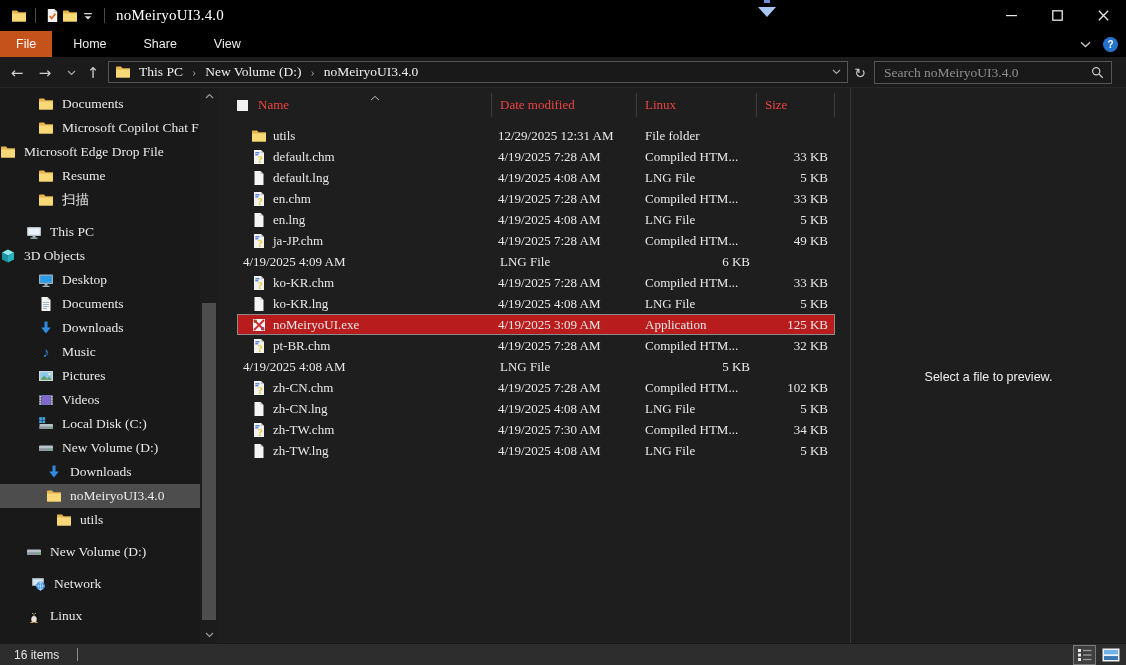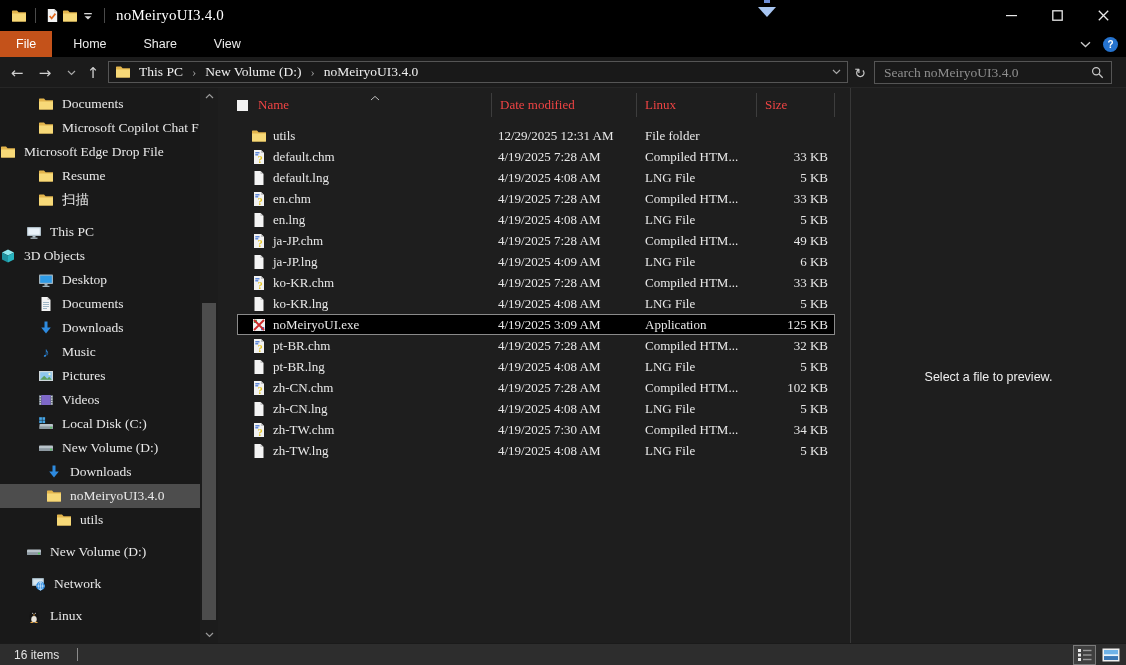--- a/index.html
+++ b/index.html
@@ -73,21 +73,21 @@
 
   
   .filearea { position:absolute; left:218px; top:0; width:632px; height:555px; background:#1e1e1e; }
   .fheader, .frow { display:grid; grid-template-columns:255px 145px 120px 78px; margin-left:19px; width:598px; }
   .fheader { height:32px; color:#ef4444; font-size:13px; position:relative; }
   .hcell { display:flex; align-items:center; border-right:1px solid #3d3d3d; height:24px; margin-top:5px; padding-left:8px; }
   .hcell.first { padding-left:0; gap:10px; }
   .sort-indicator { position:absolute; left:133px; top:1px; }
   .rows { position:absolute; left:0; top:37px; width:632px; }
   .frow { height:21px; align-items:center; font-size:13px; color:#e8e8e8; }
-  .frow.focused { background:#000000; outline:1px solid #8a8a8a; outline-offset:-1px; }
+  .frow.focused { background:#b91c1c; outline:1px solid #8a8a8a; outline-offset:-1px; }
   .cell-name { display:flex; align-items:center; gap:6px; padding-left:14px; overflow:hidden; white-space:nowrap; }
   .cell-name .icon { width:16px; flex:0 0 16px; }
   .cell-date { padding-left:6px; white-space:nowrap; }
   .cell-type { padding-left:8px; white-space:nowrap; overflow:hidden; }
   .cell-size { text-align:right; padding-right:7px; white-space:nowrap; }
 
   
   .pane-divider { position:absolute; left:850px; top:0; width:1px; height:555px; background:#383838; }
   .preview { position:absolute; left:851px; top:12px; width:275px; height:555px; background:#1e1e1e; }
   .preview-msg { position:absolute; top:270px; width:100%; text-align:center;
@@ -579,29 +579,20 @@
                   <text x="9.2" y="13.6" font-size="10.5" font-weight="bold" fill="#e7c51f" text-anchor="middle" font-family="serif">?</text>
                 </svg>
               </span>
               <span>ja-JP.chm</span>
             </div>
             <div class="cell-date">4/19/2025 7:28 AM</div>
             <div class="cell-type">Compiled HTM...</div>
             <div class="cell-size">49 KB</div>
           </div>
           <div class="frow">
-            <div class="cell-name">
-              <span class="icon">
-                <svg viewBox="0 0 16 16" width="16" height="16">
-                  <path d="M3.5 1h6l3 3v11h-9z" fill="#f4f4f4"></path>
-                  <path d="M9.5 1l3 3h-3z" fill="#c4c4c4"></path>
-                </svg>
-              </span>
-              <span>ja-JP.lng</span>
-            </div>
             <div class="cell-date">4/19/2025 4:09 AM</div>
             <div class="cell-type">LNG File</div>
             <div class="cell-size">6 KB</div>
           </div>
           <div class="frow">
             <div class="cell-name">
               <span class="icon">
                 <svg viewBox="0 0 16 16" width="16" height="16">
                   <path d="M3 1h7l3 3v11H3z" fill="#f2f2f2"></path>
                   <path d="M10 1l3 3h-3z" fill="#c4c4c4"></path>
@@ -657,29 +648,20 @@
                   <text x="9.2" y="13.6" font-size="10.5" font-weight="bold" fill="#e7c51f" text-anchor="middle" font-family="serif">?</text>
                 </svg>
               </span>
               <span>pt-BR.chm</span>
             </div>
             <div class="cell-date">4/19/2025 7:28 AM</div>
             <div class="cell-type">Compiled HTM...</div>
             <div class="cell-size">32 KB</div>
           </div>
           <div class="frow">
-            <div class="cell-name">
-              <span class="icon">
-                <svg viewBox="0 0 16 16" width="16" height="16">
-                  <path d="M3.5 1h6l3 3v11h-9z" fill="#f4f4f4"></path>
-                  <path d="M9.5 1l3 3h-3z" fill="#c4c4c4"></path>
-                </svg>
-              </span>
-              <span>pt-BR.lng</span>
-            </div>
             <div class="cell-date">4/19/2025 4:08 AM</div>
             <div class="cell-type">LNG File</div>
             <div class="cell-size">5 KB</div>
           </div>
           <div class="frow">
             <div class="cell-name">
               <span class="icon">
                 <svg viewBox="0 0 16 16" width="16" height="16">
                   <path d="M3 1h7l3 3v11H3z" fill="#f2f2f2"></path>
                   <path d="M10 1l3 3h-3z" fill="#c4c4c4"></path>

